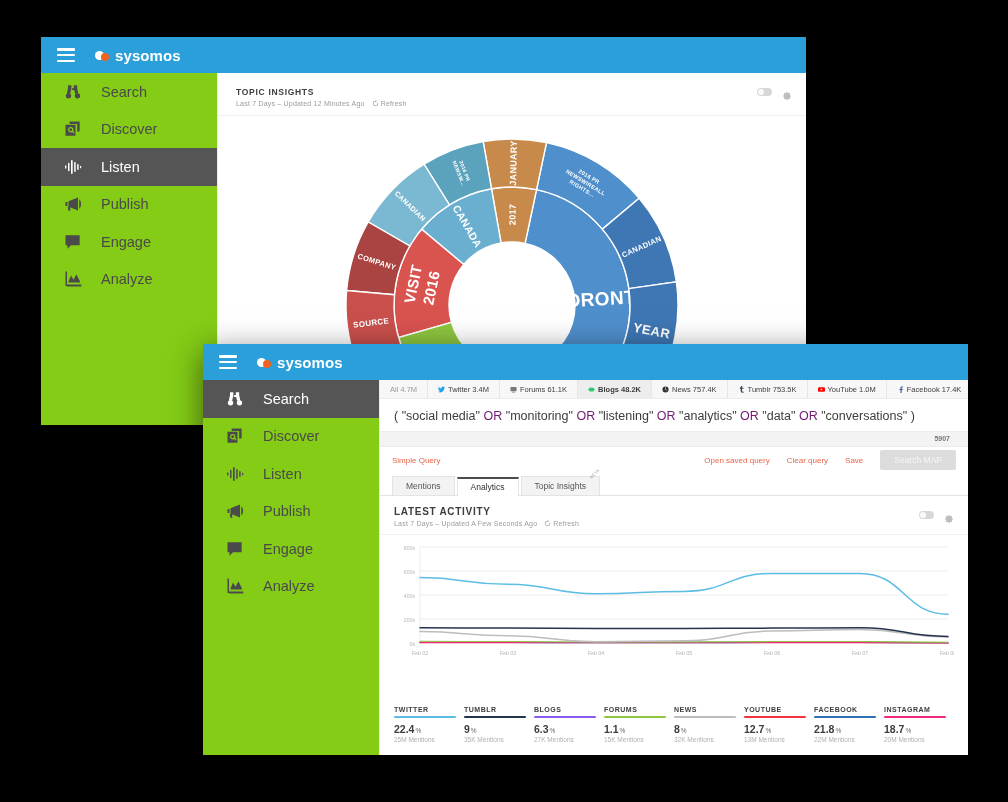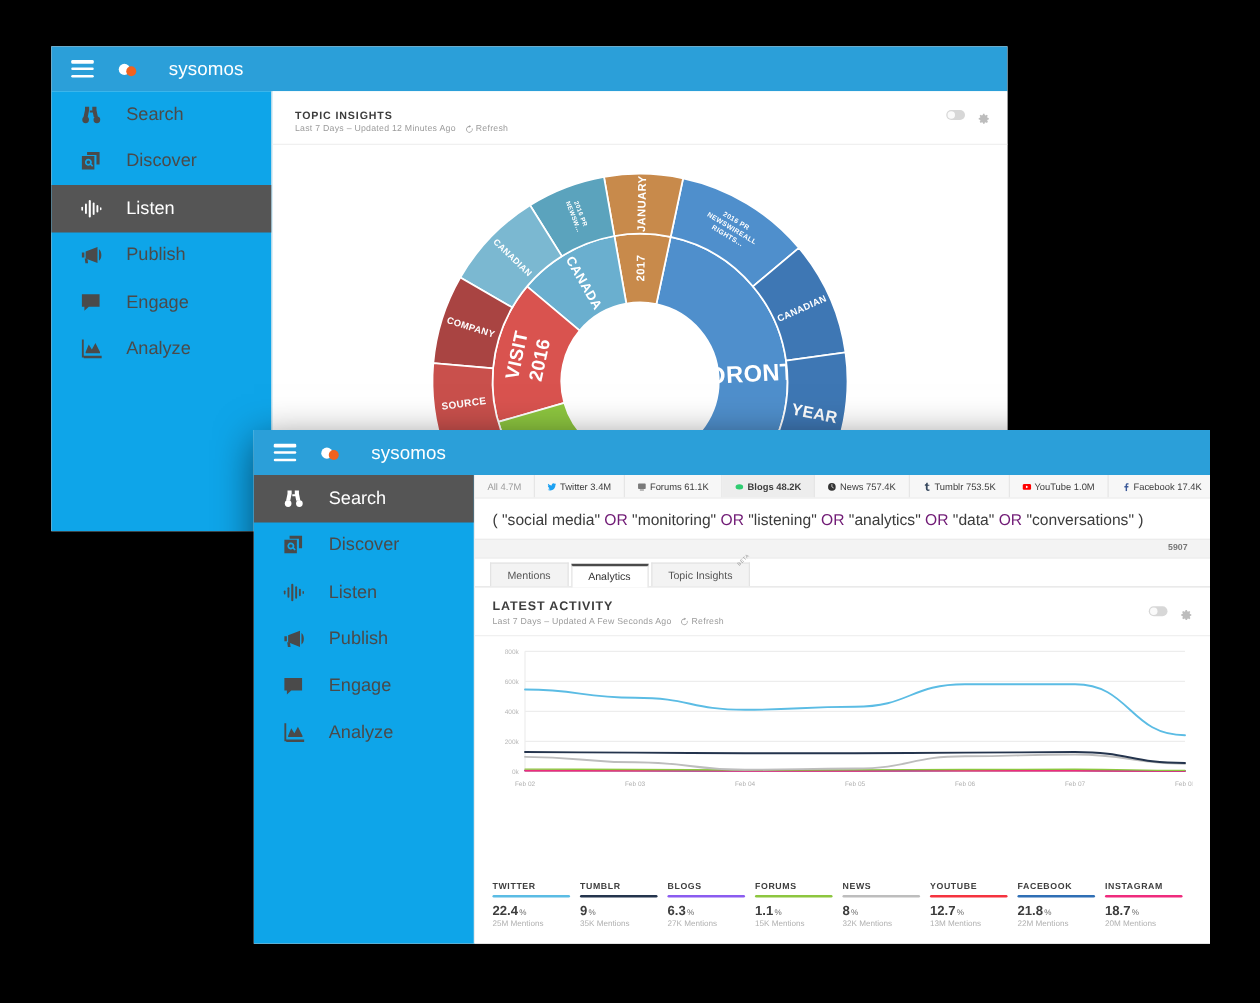--- a/index.html
+++ b/index.html
@@ -31,26 +31,26 @@
     background: #2b9fd9;
     display: flex; align-items: center;
     padding: 0 16px;
   }
   .hamburger { width: 18px; height: 14px; display: flex; flex-direction: column; justify-content: space-between; cursor: pointer; }
   .hamburger i { display: block; height: 2.5px; background: #fff; border-radius: 1px; }
   .brand { display: flex; align-items: center; margin-left: 20px; gap: 6px; }
   .brand-mark { position: relative; width: 14px; height: 13px; }
   .brand-mark .b1 { position: absolute; left: 0; top: 2px; width: 9px; height: 9px; border-radius: 50%; background: #fff; }
   .brand-mark .b2 { position: absolute; left: 6px; top: 4px; width: 8px; height: 8px; border-radius: 50%; background: #f0621f; }
-  .brand-text { color: #fff; font-size: 15px; font-weight: normal; letter-spacing: .1px; margin-left: 20px; }
+  .brand-text { color: #fff; font-size: 15px; font-weight: bold; letter-spacing: .1px; }
 
   .body-row { display: flex; height: calc(100% - 36px); }
 
   
-  .sidebar { width: 177px; background: #0ea5e9; border-right: 1px solid #ececec; flex: 0 0 177px; }
+  .sidebar { width: 177px; background: #84cc16; border-right: 1px solid #ececec; flex: 0 0 177px; }
   .nav-item {
     height: 37.5px;
     display: flex; align-items: center;
     padding-left: 22px;
     gap: 18px;
     color: #4a4a4a;
     font-size: 14.5px;
     cursor: pointer;
   }
   .nav-item.active { background: #555555; color: #fff; }
@@ -417,20 +417,29 @@
               <span>Facebook 17.4K</span>
             </div>
           </div>
 
         <div class="query-bar" id="query-bar"><span>( "social media" </span><span class="q-or">OR</span><span> "monitoring" </span><span class="q-or">OR</span><span> "listening" </span><span class="q-or">OR</span><span> "analytics" </span><span class="q-or">OR</span><span> "data" </span><span class="q-or">OR</span><span> "conversations" )</span></div>
 
         <div class="counter-row">
           <span class="counter">5907</span>
         </div>
 
+        <div class="qtools">
+          <span class="left">Simple Query</span>
+          <span class="right">
+            <a>Open saved query</a>
+            <a>Clear query</a>
+            <a>Save</a>
+            <button class="search-map">Search MAP</button>
+          </span>
+        </div>
 
         <div class="tabstrip">
           <div id="tabs-host" style="display:flex;align-items:flex-end;">
               <div class="tab"><span>Mentions</span></div>
               <div class="tab active"><span>Analytics</span></div>
               <div class="tab"><span>Topic Insights</span><span class="beta">BETA</span></div>
             </div>
         </div>
 
         <div class="activity-head">

